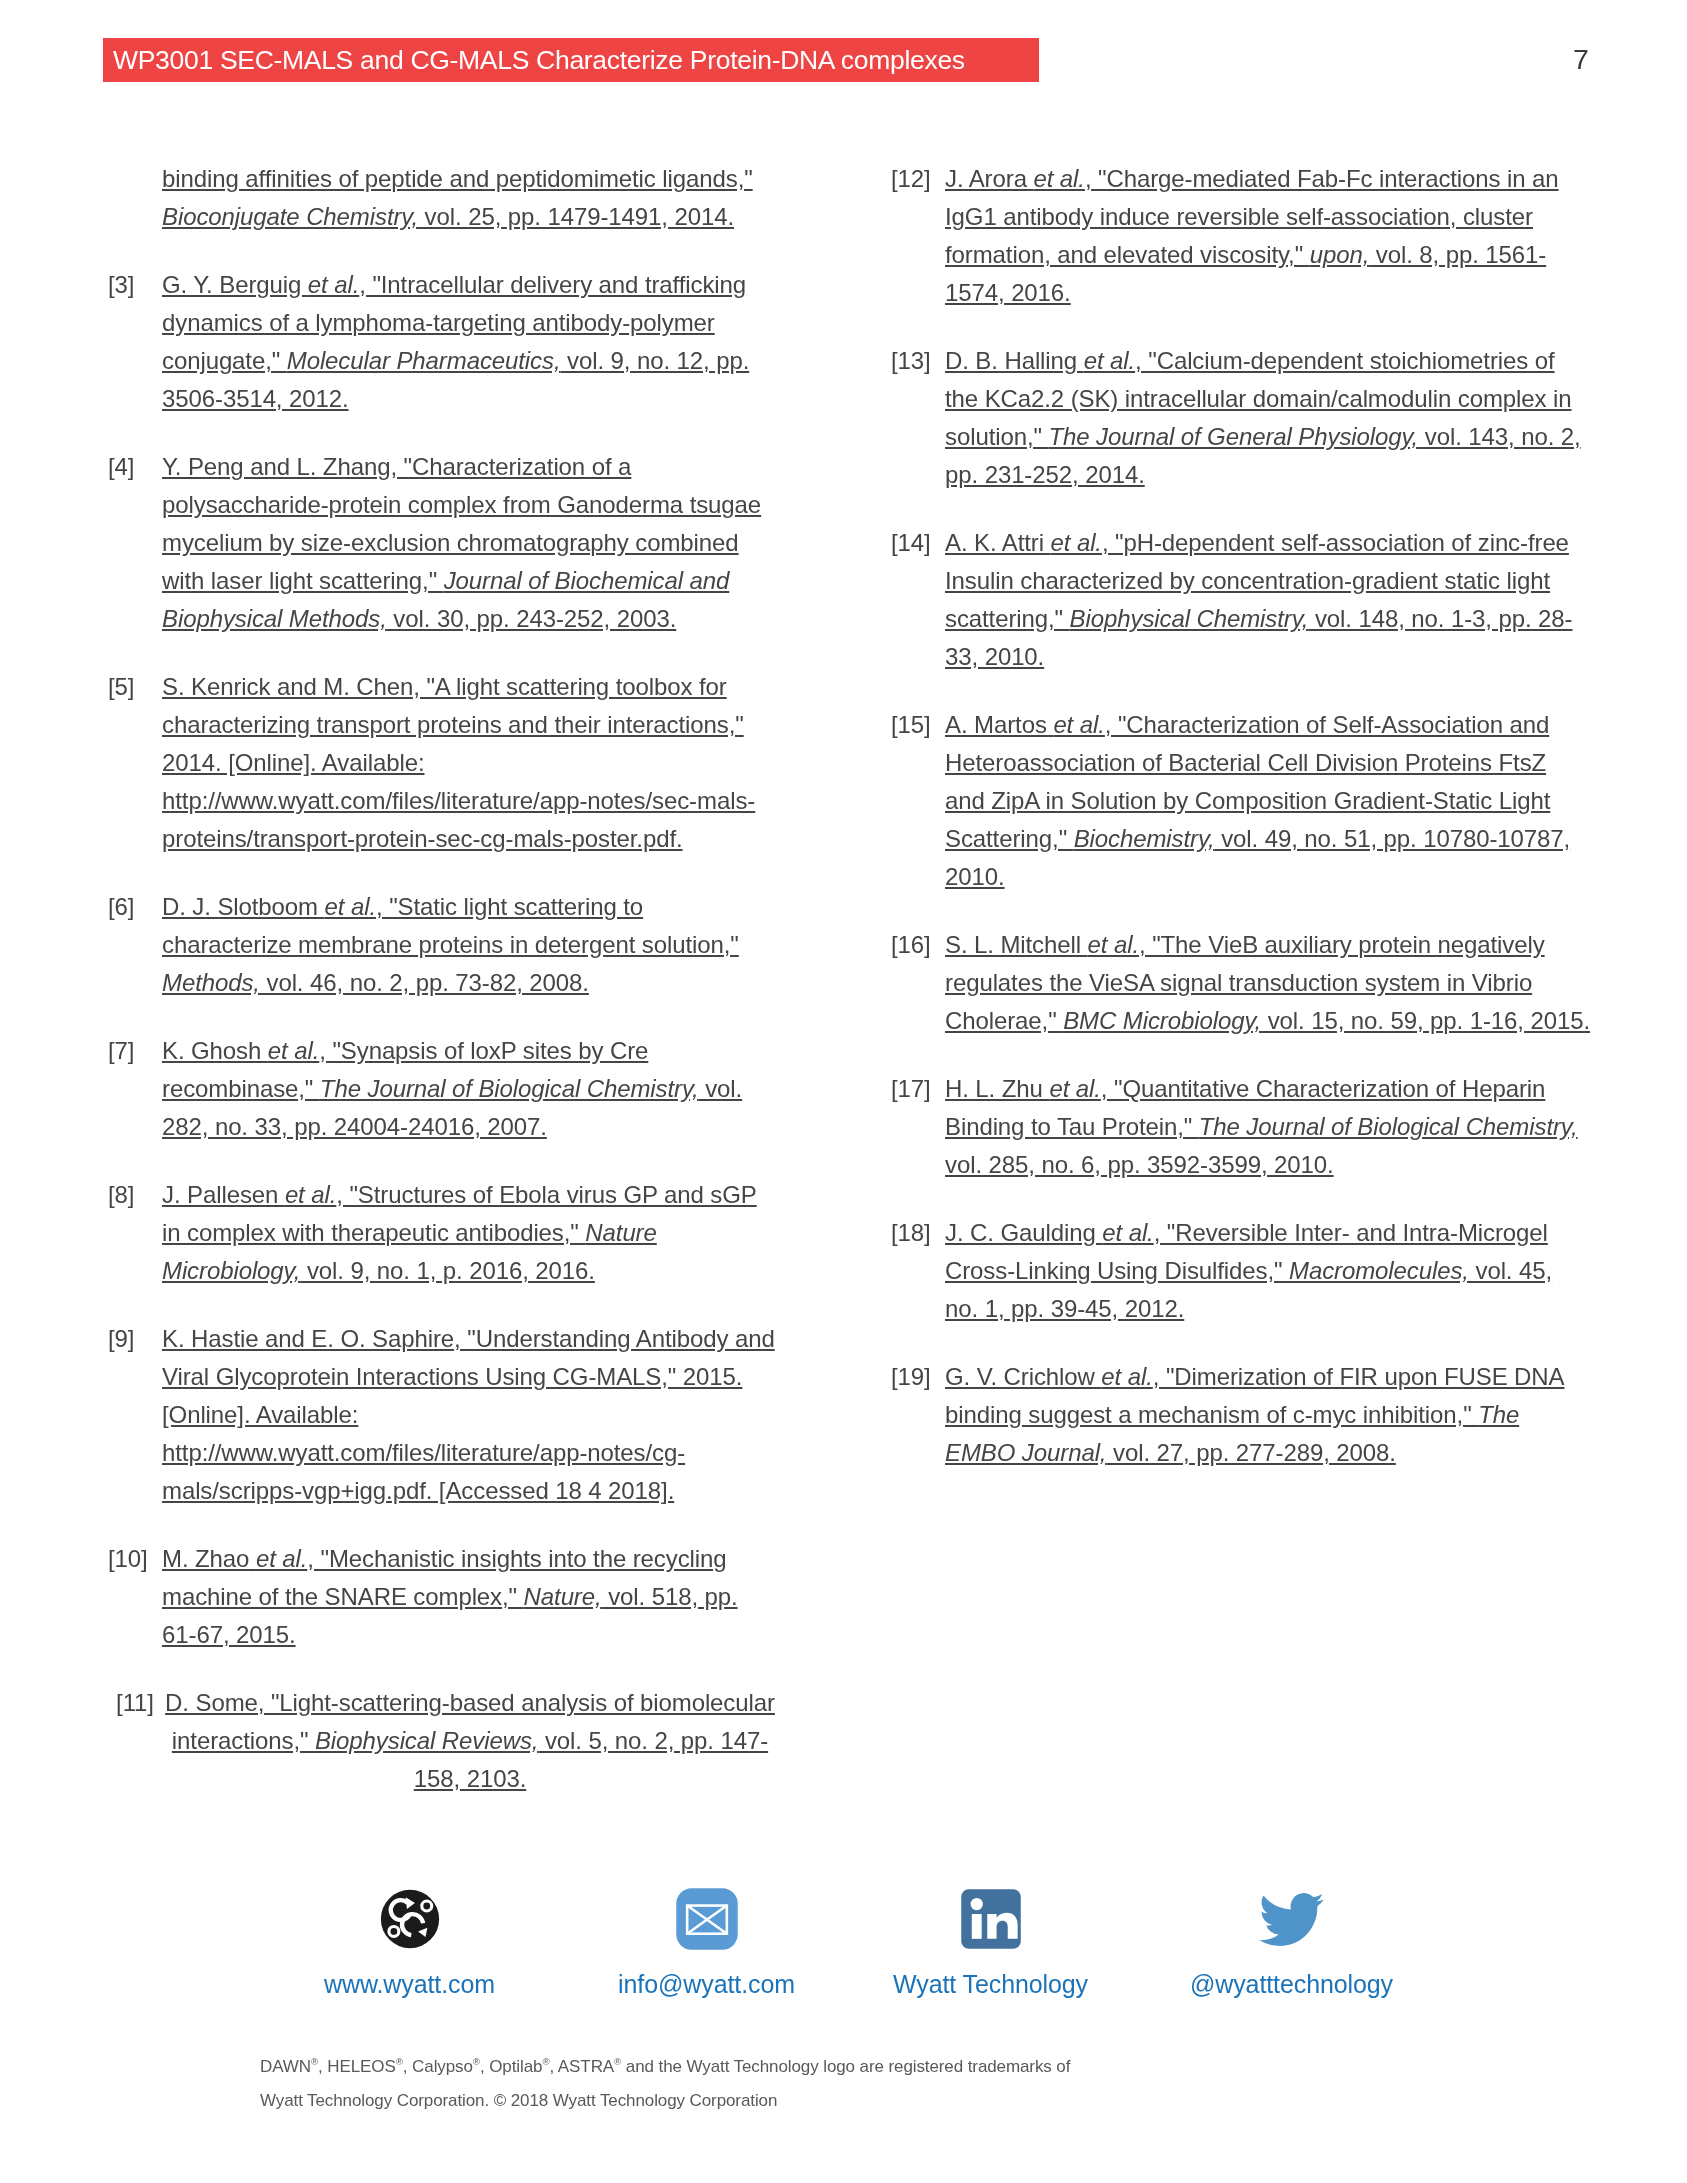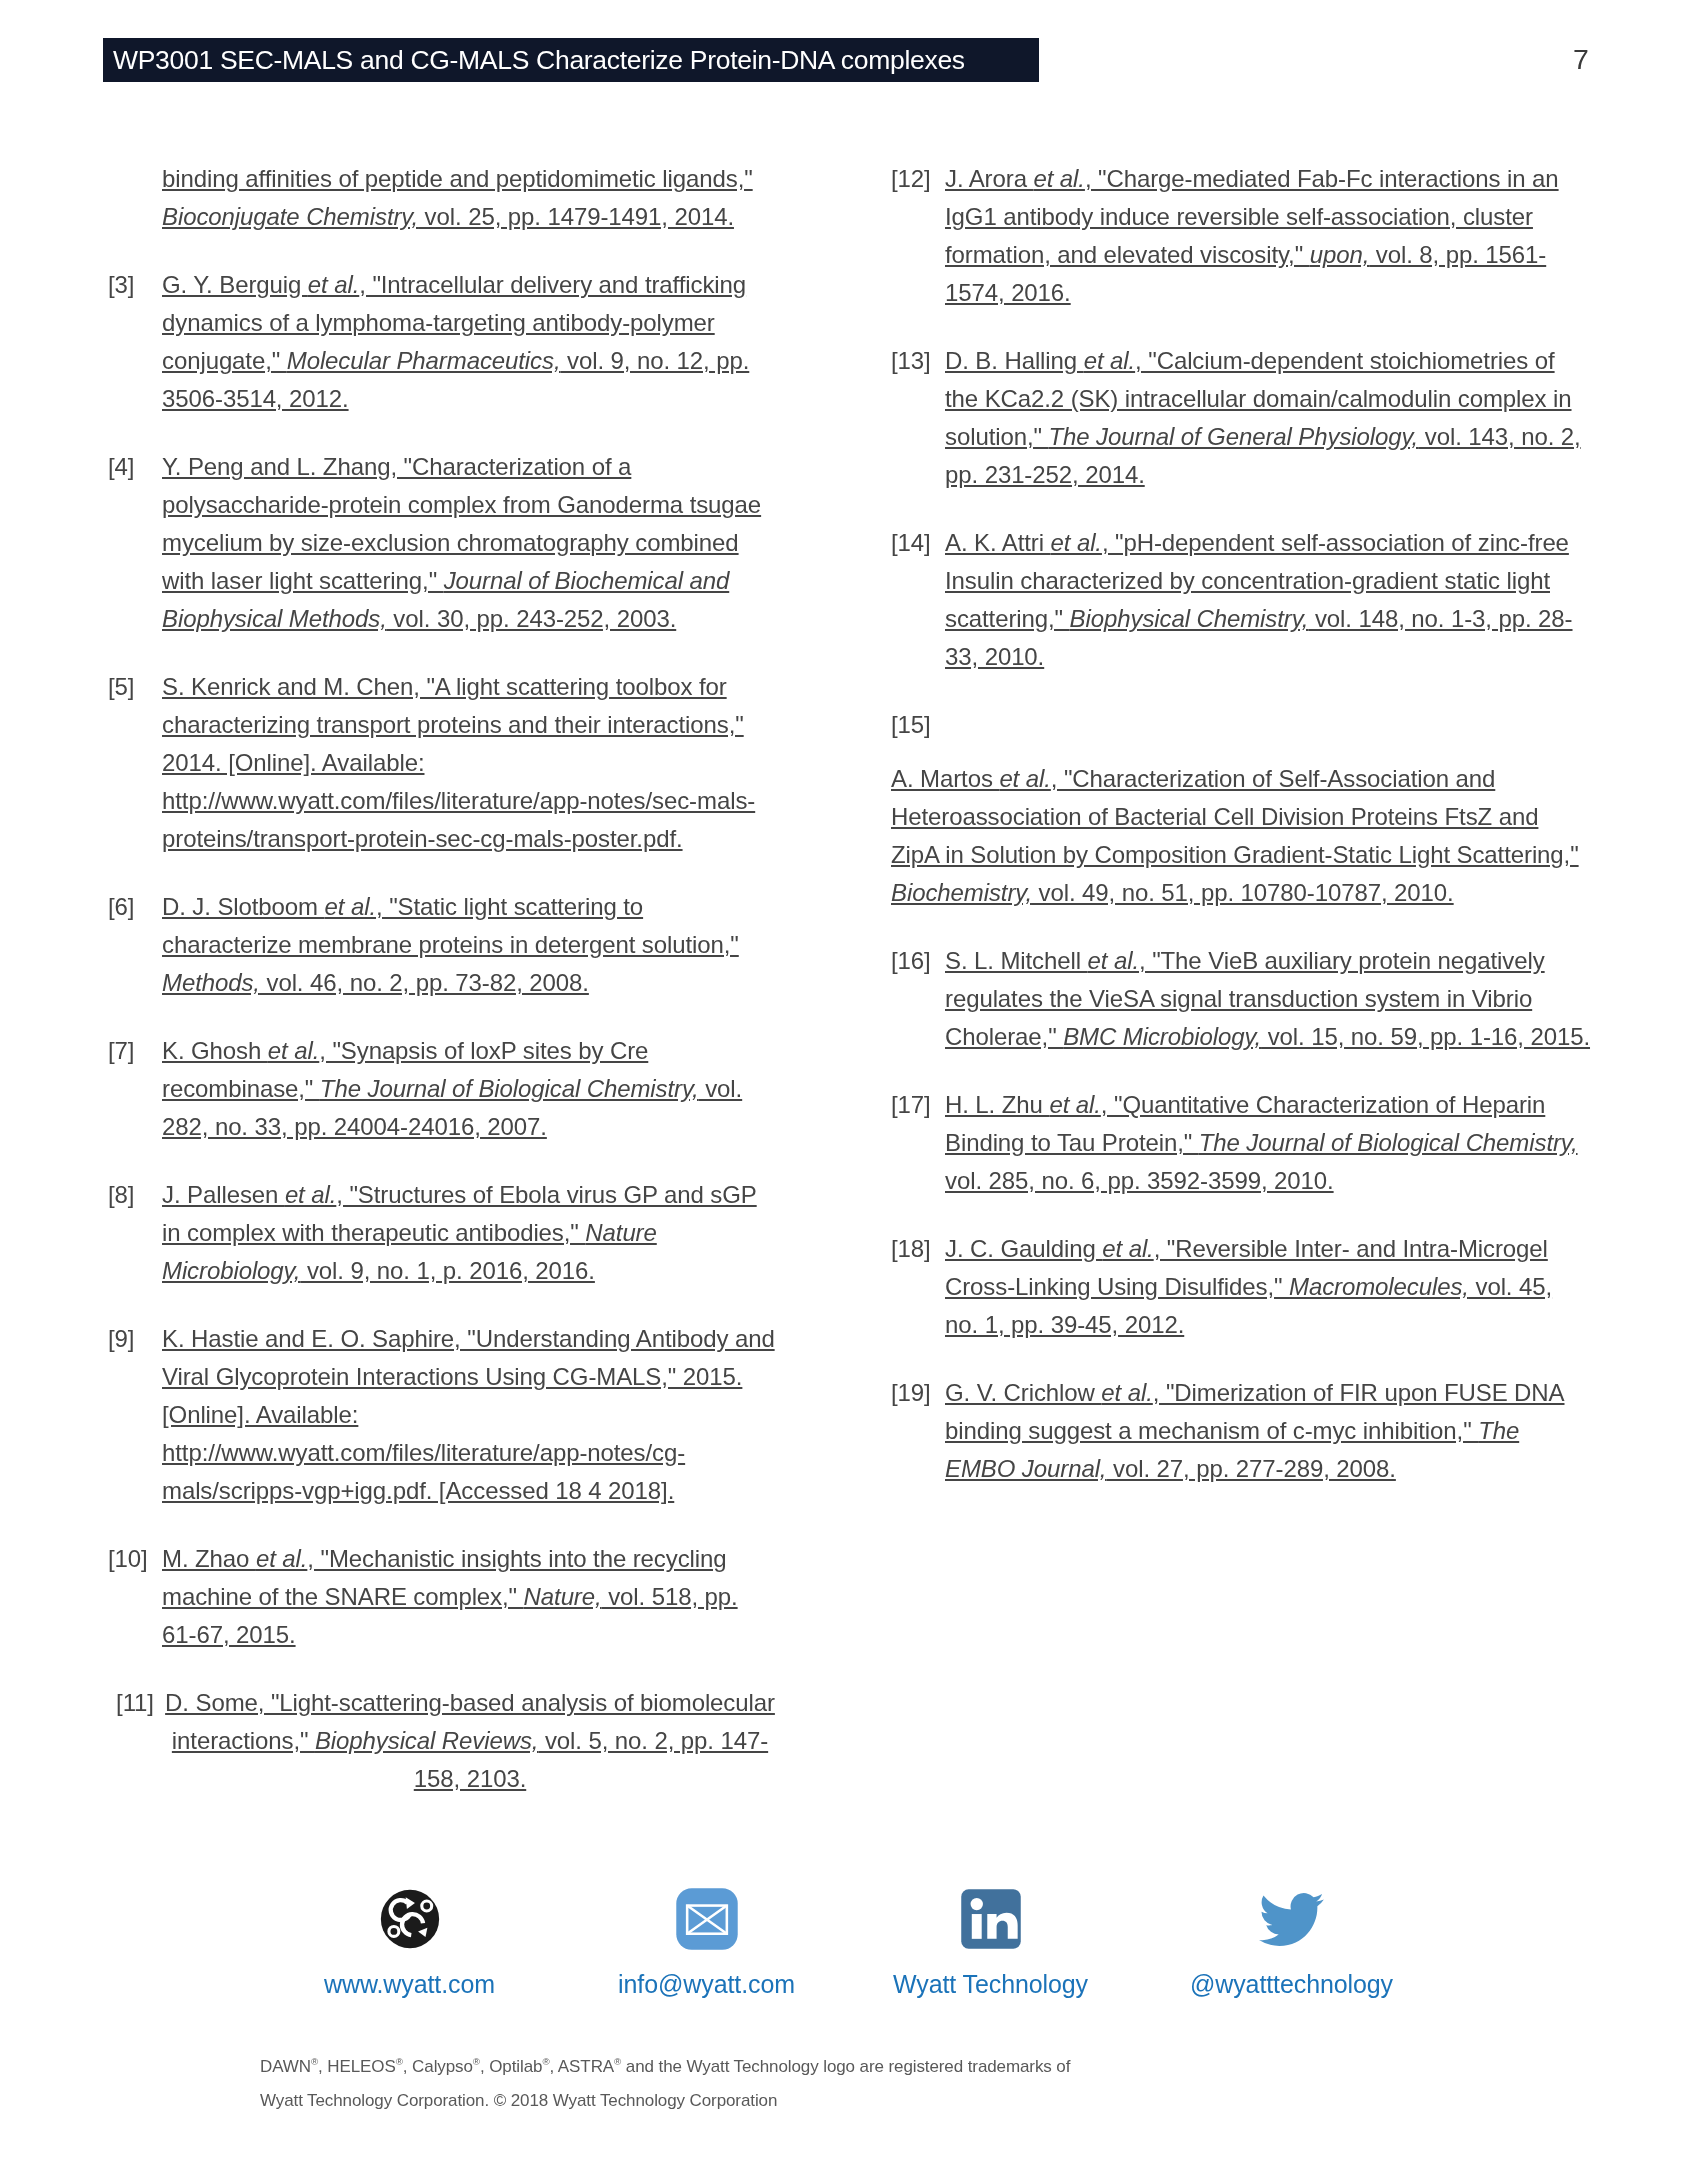--- a/index.html
+++ b/index.html
@@ -90,21 +90,21 @@
     font-size:17px;
     line-height:34px;
     letter-spacing:-0.1px;
   }
 </style>
 </head>
 <body>
 
 <div class="page">
 
-  <div class="header-bar" style="background: #0f172a;">
+  <div class="header-bar" style="background: #ef4444;">
     <span class="header-title" style="color: rgb(255, 255, 255);">WP3001 SEC-MALS and CG-MALS Characterize Protein-DNA complexes</span>
   </div>
   <div class="page-number" style="color: rgb(58, 58, 58);">7</div>
 
   <div class="columns">
     <div class="col col-left" id="col-left">
         <div class="ref" style="color: rgb(69, 69, 69);">
           <div class="ref-num"></div>
           <div class="ref-text"><span>binding affinities of peptide and peptidomimetic ligands," </span><span class="it">Bioconjugate Chemistry,</span><span> vol. 25, pp. 1479-1491, 2014.</span></div>
         </div>
@@ -151,21 +151,21 @@
           <div class="ref-text"><span>J. Arora </span><span class="it">et al.</span><span>, "Charge-mediated Fab-Fc interactions in an IgG1 antibody induce reversible self-association, cluster formation, and elevated viscosity," </span><span class="it">upon,</span><span> vol. 8, pp. 1561-1574, 2016.</span></div>
         </div>
         <div class="ref" style="color: rgb(69, 69, 69);">
           <div class="ref-num">[13]</div>
           <div class="ref-text"><span>D. B. Halling </span><span class="it">et al.</span><span>, "Calcium-dependent stoichiometries of the KCa2.2 (SK) intracellular domain/calmodulin complex in solution," </span><span class="it">The Journal of General Physiology,</span><span> vol. 143, no. 2, pp. 231-252, 2014.</span></div>
         </div>
         <div class="ref" style="color: rgb(69, 69, 69);">
           <div class="ref-num">[14]</div>
           <div class="ref-text"><span>A. K. Attri </span><span class="it">et al.</span><span>, "pH-dependent self-association of zinc-free Insulin characterized by concentration-gradient static light scattering," </span><span class="it">Biophysical Chemistry,</span><span> vol. 148, no. 1-3, pp. 28-33, 2010.</span></div>
         </div>
-        <div class="ref" style="color: rgb(69, 69, 69); flex-direction: column;">
+        <div class="ref" style="color: rgb(69, 69, 69);">
           <div class="ref-num">[15]</div>
           <div class="ref-text"><span>A. Martos </span><span class="it">et al.</span><span>, "Characterization of Self-Association and Heteroassociation of Bacterial Cell Division Proteins FtsZ and ZipA in Solution by Composition Gradient-Static Light Scattering," </span><span class="it">Biochemistry,</span><span> vol. 49, no. 51, pp. 10780-10787, 2010.</span></div>
         </div>
         <div class="ref" style="color: rgb(69, 69, 69);">
           <div class="ref-num">[16]</div>
           <div class="ref-text"><span>S. L. Mitchell </span><span class="it">et al.</span><span>, "The VieB auxiliary protein negatively regulates the VieSA signal transduction system in Vibrio Cholerae," </span><span class="it">BMC Microbiology,</span><span> vol. 15, no. 59, pp. 1-16, 2015.</span></div>
         </div>
         <div class="ref" style="color: rgb(69, 69, 69);">
           <div class="ref-num">[17]</div>
           <div class="ref-text"><span>H. L. Zhu </span><span class="it">et al.</span><span>, "Quantitative Characterization of Heparin Binding to Tau Protein," </span><span class="it">The Journal of Biological Chemistry,</span><span> vol. 285, no. 6, pp. 3592-3599, 2010.</span></div>

